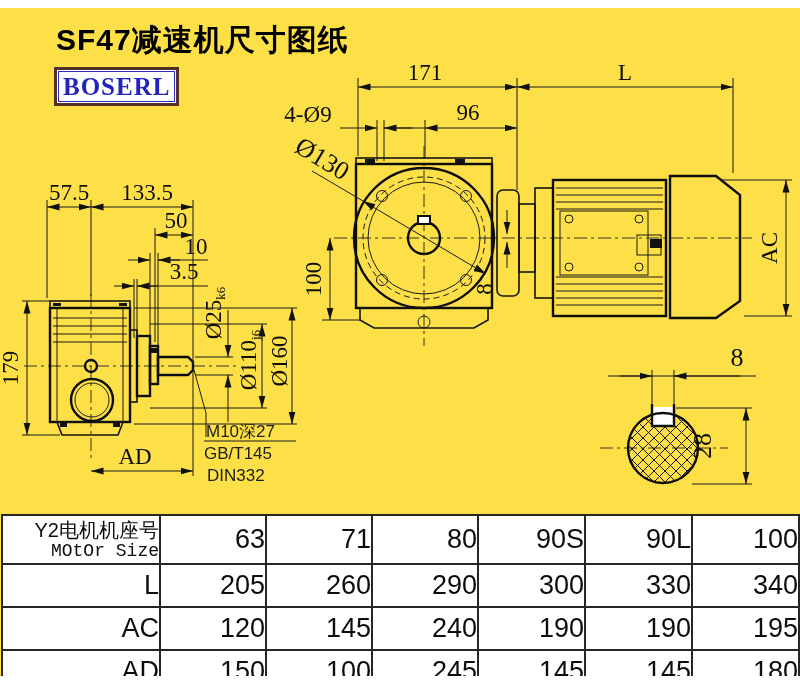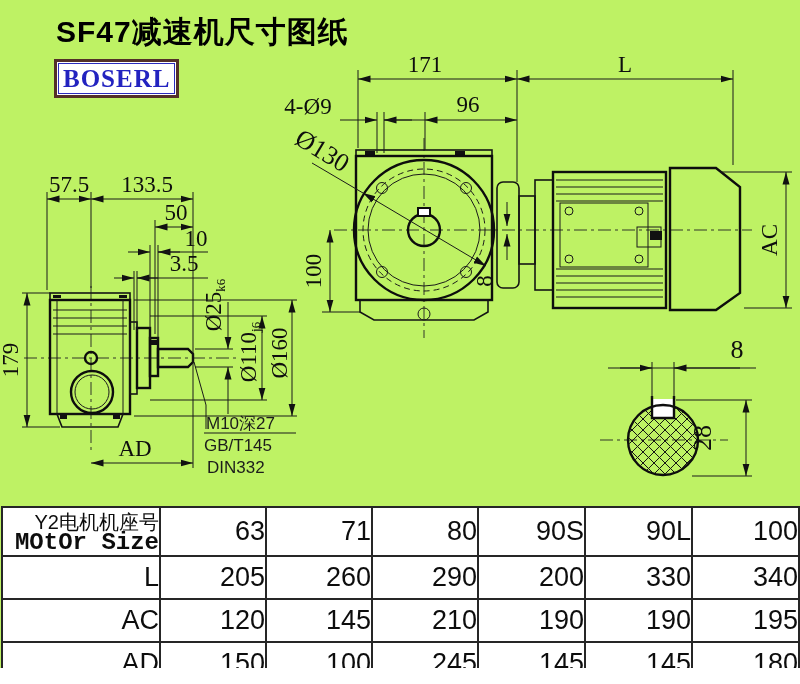--- a/index.html
+++ b/index.html
@@ -1,17 +1,17 @@
 <!DOCTYPE html>
 <html><head>
 <meta charset="utf-8">
 <style>
   html,body{margin:0;padding:0;background:#fff;}
-  .stage{position:relative;width:800px;height:668px;background:#bef264;overflow:hidden;
-         font-family:"Liberation Sans",sans-serif;}
+  .stage{position:relative;width:800px;height:668px;background:#fde047;overflow:hidden;
+         font-family:"Liberation Sans",sans-serif;margin-top:8px;}
   .title{position:absolute;left:56px;top:12px;font-size:30px;font-weight:bold;color:#000;
          letter-spacing:1px;white-space:nowrap;}
   .logo{position:absolute;left:54px;top:59px;border:3px solid #533029;background:#fff;padding:1px;}
   .logo-inner{display:block;border:1px solid #2b2bbe;padding:0 4px;color:#2323c0;
          font-family:"Liberation Serif",serif;font-size:25px;font-weight:bold;line-height:29px;
          letter-spacing:1px;}
   svg{position:absolute;left:0;top:0;}
   .thin{stroke:#1a1a1a;stroke-width:1;fill:none;}
   .med{stroke:#141414;stroke-width:1.6;fill:none;}
   .bold{stroke:#0d0d0d;stroke-width:2.4;fill:none;}
@@ -24,21 +24,21 @@
   .note{font-family:"Liberation Sans",sans-serif;font-size:17px;fill:#1c1c1c;}
   .hatch{stroke:#141414;stroke-width:1;}
   .blk{fill:#111;stroke:none;}
   
   .dimtable{position:absolute;left:1px;top:506px;width:797px;border-collapse:collapse;
             table-layout:fixed;background:#fff;}
   .dimtable td{border:2px solid #262626;text-align:right;vertical-align:middle;
             font-size:27px;color:#0d0d0d;padding:0;height:41px;}
   .dimtable tr.hdr td{height:47px;}
   .hcn{font-size:20px;line-height:22px;white-space:nowrap;}
-  .hen{font-family:"Liberation Mono",monospace;font-size:24px;font-weight:bold;line-height:20px;
+  .hen{font-family:"Liberation Mono",monospace;font-size:18px;font-weight:normal;line-height:20px;
        letter-spacing:0px;white-space:nowrap;}
 </style>
 </head>
 <body>
 
 <div class="stage">
 
   <div class="title">SF47减速机尺寸图纸</div>
   <div class="logo">
     <span class="logo-inner">BOSERL</span>
@@ -318,29 +318,29 @@
       <td>80</td>
       <td>90S</td>
       <td>90L</td>
       <td>100</td>
     </tr>
     <tr>
       <td>L</td>
       <td>205</td>
       <td>260</td>
       <td>290</td>
-      <td>200</td>
+      <td>300</td>
       <td>330</td>
       <td>340</td>
     </tr>
     <tr>
       <td>AC</td>
       <td>120</td>
       <td>145</td>
-      <td>210</td>
+      <td>240</td>
       <td>190</td>
       <td>190</td>
       <td>195</td>
     </tr>
     <tr>
       <td>AD</td>
       <td>150</td>
       <td>100</td>
       <td>245</td>
       <td>145</td>

